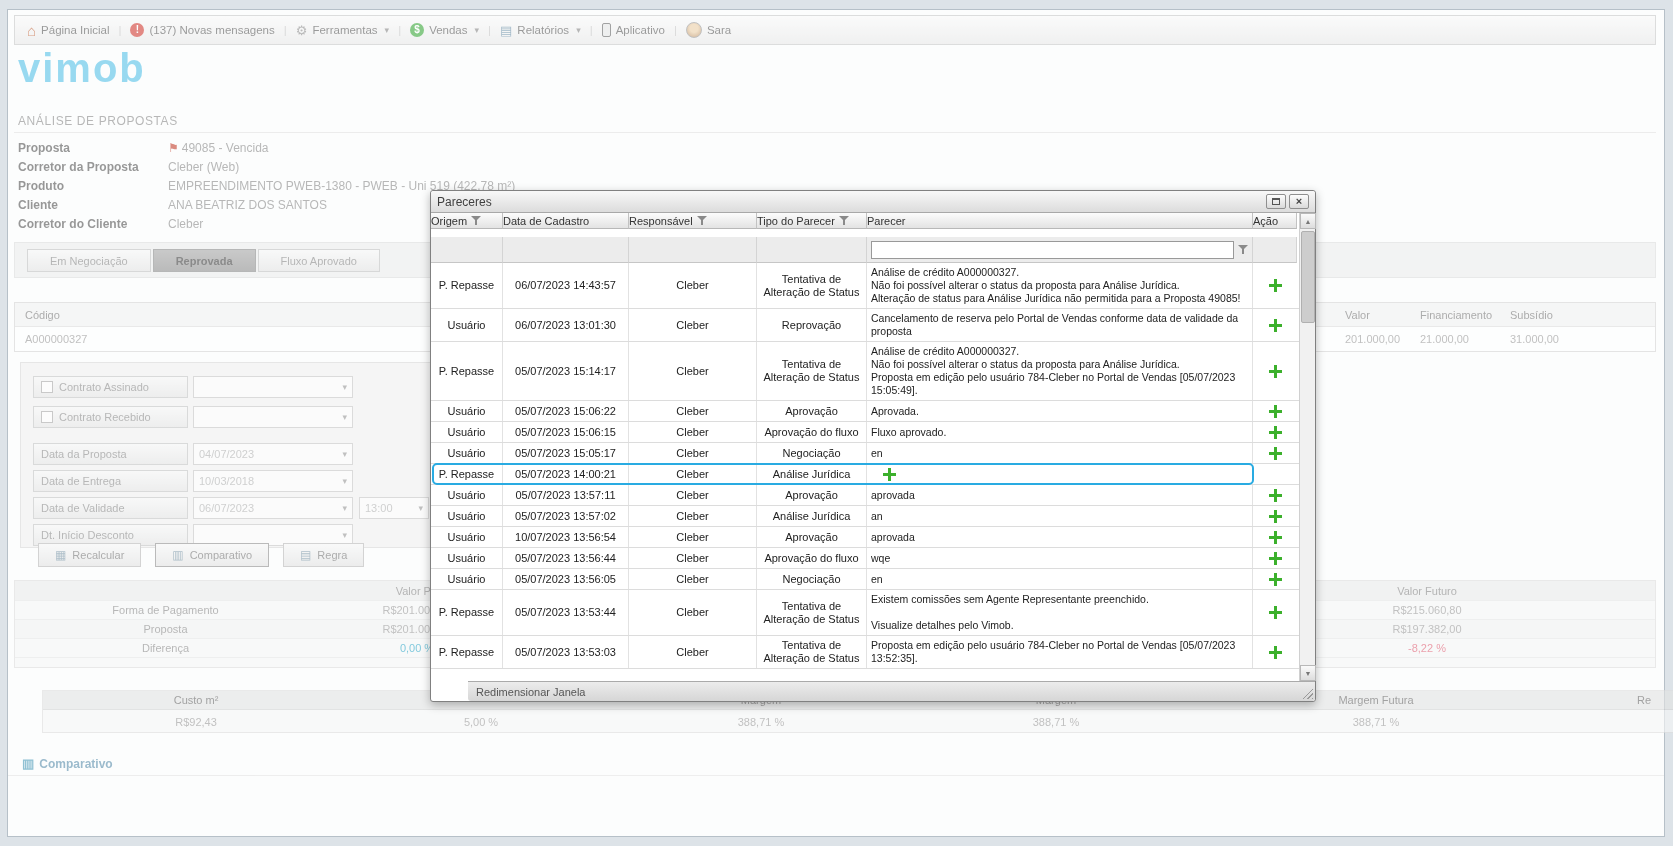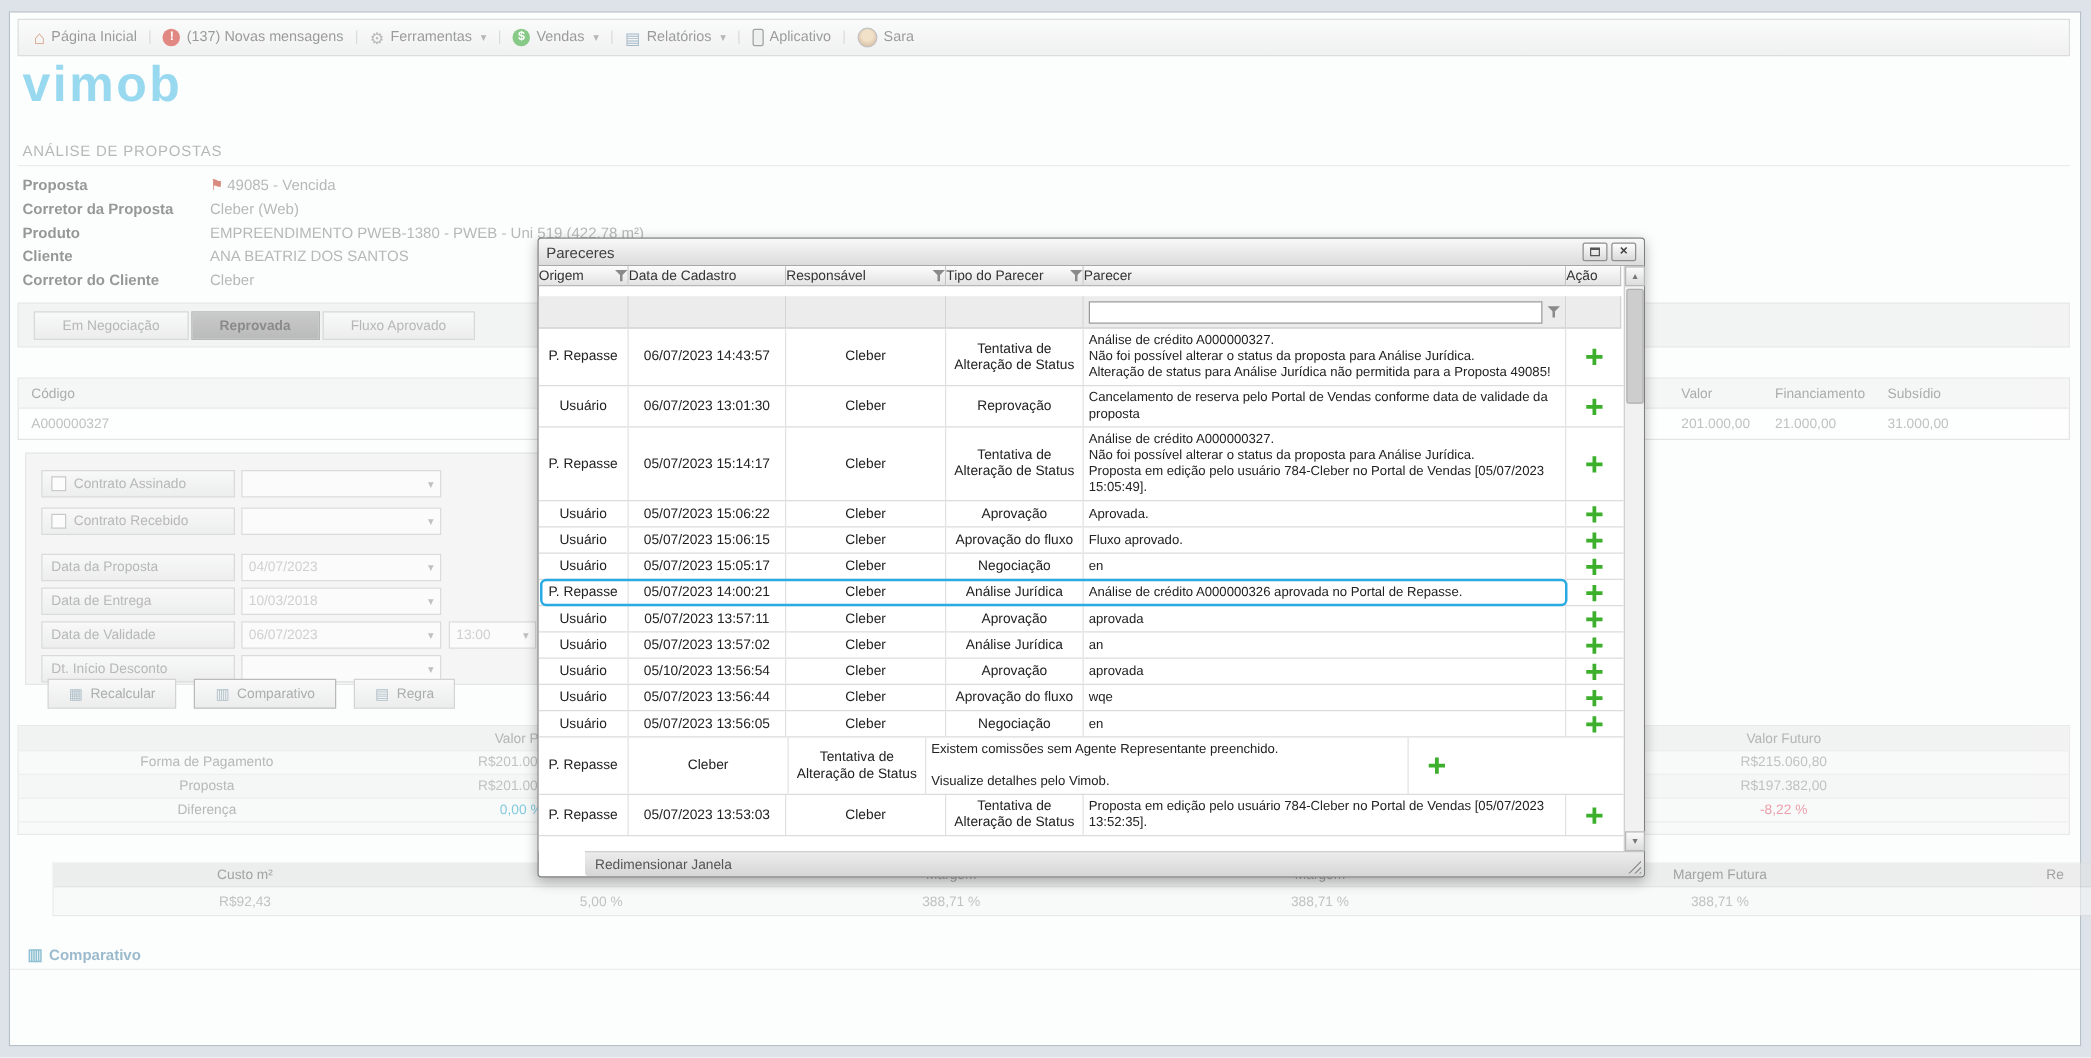--- a/index.html
+++ b/index.html
@@ -124,21 +124,21 @@
   .m-btn { width:20px; height:15px; border:1px solid #8f8f8f; border-radius:2px;
     background:linear-gradient(#fdfdfd,#dadada); display:flex; align-items:center;
     justify-content:center; margin-left:3px; cursor:pointer; }
   .max-glyph { width:8px; height:7px; border:1px solid #555; border-top-width:2px; display:block; }
   .x-glyph { font-size:11px; color:#444; font-weight:bold; line-height:1; }
 
   .m-table { position:absolute; left:0; top:22px; right:0; bottom:20px; }
   .m-head { display:flex; height:24px; }
   .mh-cell { height:16px; border-right:1px solid #c2c2c2; border-bottom:1px solid #b8b8b8;
     background:linear-gradient(#fcfcfc,#e3e3e3); display:flex; align-items:center;
-    justify-content:space-between; gap:4px; font-size:11px; color:#333; cursor:pointer; }
+    justify-content:flex-start; gap:4px; font-size:11px; color:#333; cursor:pointer; }
   .funnel { display:inline-block; width:10px; height:9px; position:relative; }
   .funnel:before { content:""; position:absolute; left:0; top:0;
     border-left:5px solid transparent; border-right:5px solid transparent; border-top:5px solid #8a8a8a; }
   .funnel:after { content:""; position:absolute; left:4px; top:4px; width:2px; height:5px; background:#8a8a8a; }
   .m-filter { display:flex; height:26px; }
   .mf-cell { height:26px; background:#ececec; border-right:1px solid #d4d4d4;
     border-bottom:1px solid #c6c6c6; display:flex; align-items:center; padding:0 4px; gap:4px; }
   .mf-input { flex:1; height:18px; border:1px solid #999; background:#fff;
     font-family:"Liberation Sans", sans-serif; font-size:11px; padding:0 3px; }
   .m-body { position:absolute; left:0; top:50px; right:16px; bottom:0; overflow:hidden; background:#fff; }
@@ -582,23 +582,20 @@
             </div>
             <div class="m-cell" style="width: 126px;">
               <span class="txt">05/07/2023 14:00:21</span>
             </div>
             <div class="m-cell" style="width: 128px;">
               <span class="txt">Cleber</span>
             </div>
             <div class="m-cell" style="width: 110px;">
               <span class="txt">Análise Jurídica</span>
             </div>
-            <div class="m-cell parecer" style="width: 386px;">
-              <span class="txt">Análise de crédito A000000326 aprovada no Portal de Repasse.</span>
-            </div>
             <div class="m-cell acao" style="width: 44px;">
               <span class="plus" style="color: rgb(60, 176, 44);"></span>
             </div>
             <div class="hl" style="border-color: rgb(41, 171, 226);"></div>
           </div>
           <div class="m-row">
             <div class="m-cell" style="width: 72px;">
               <span class="txt">Usuário</span>
             </div>
             <div class="m-cell" style="width: 126px;">
@@ -635,21 +632,21 @@
             </div>
             <div class="m-cell acao" style="width: 44px;">
               <span class="plus" style="color: rgb(60, 176, 44);"></span>
             </div>
           </div>
           <div class="m-row">
             <div class="m-cell" style="width: 72px;">
               <span class="txt">Usuário</span>
             </div>
             <div class="m-cell" style="width: 126px;">
-              <span class="txt">05/10/2023 13:56:54</span>
+              <span class="txt">10/07/2023 13:56:54</span>
             </div>
             <div class="m-cell" style="width: 128px;">
               <span class="txt">Cleber</span>
             </div>
             <div class="m-cell" style="width: 110px;">
               <span class="txt">Aprovação</span>
             </div>
             <div class="m-cell parecer" style="width: 386px;">
               <span class="txt">aprovada</span>
             </div>
@@ -693,20 +690,23 @@
             <div class="m-cell parecer" style="width: 386px;">
               <span class="txt">en</span>
             </div>
             <div class="m-cell acao" style="width: 44px;">
               <span class="plus" style="color: rgb(60, 176, 44);"></span>
             </div>
           </div>
           <div class="m-row">
             <div class="m-cell" style="width: 72px;">
               <span class="txt">P. Repasse</span>
+            </div>
+            <div class="m-cell" style="width: 126px;">
+              <span class="txt">05/07/2023 13:53:44</span>
             </div>
             <div class="m-cell" style="width: 128px;">
               <span class="txt">Cleber</span>
             </div>
             <div class="m-cell" style="width: 110px;">
               <span class="txt">Tentativa de Alteração de Status</span>
             </div>
             <div class="m-cell parecer" style="width: 386px;">
               <span class="txt">Existem comissões sem Agente Representante preenchido.
 

